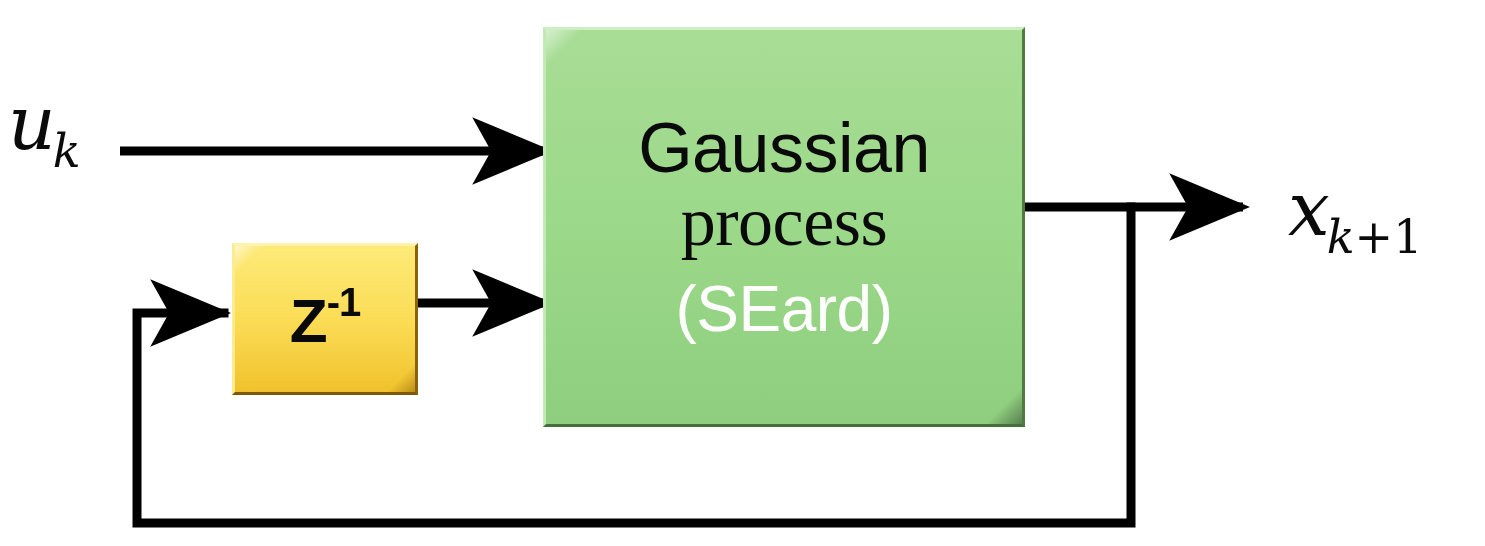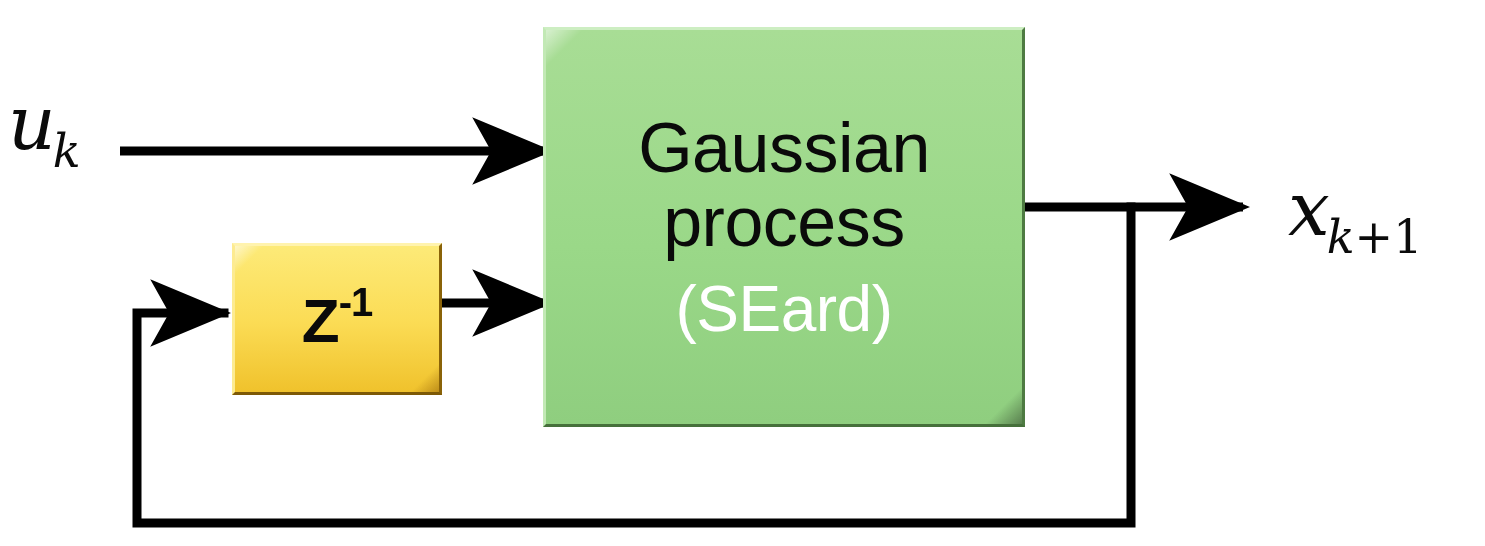--- a/index.html
+++ b/index.html
@@ -93,36 +93,37 @@
   #gp-title-line1,
   #gp-title-line2 {
     font-family: "Liberation Sans", sans-serif;
     font-size: 70px;
     font-weight: 400;
     color: #0a0a0a;
     line-height: 1.06;
     letter-spacing: -0.5px;
   }
   #gp-title-line2 {
+    font-family: Liberation Serif, serif;
   }
   #gp-kernel {
     font-family: "Liberation Sans", sans-serif;
     font-size: 64px;
     font-weight: 400;
     color: #ffffff;
     line-height: 1.05;
     margin-top: 16px;
     letter-spacing: -0.5px;
   }
 
   
   #block-unit-delay {
     left: 232px;
     top: 243px;
-    width: 210px;
+    width: 186px;
     height: 152px;
     background:
       linear-gradient(135deg,
         rgba(255,255,255,0.60) 0px,
         rgba(255,255,255,0.0) 20px),
       linear-gradient(315deg,
         rgba(120,70,0,0.42) 0px,
         rgba(120,70,0,0.0) 20px),
       linear-gradient(180deg, #fdea78 0%, #fbdc55 52%, #f0c22c 100%);
     border-top: 3px solid #fff3ae;

